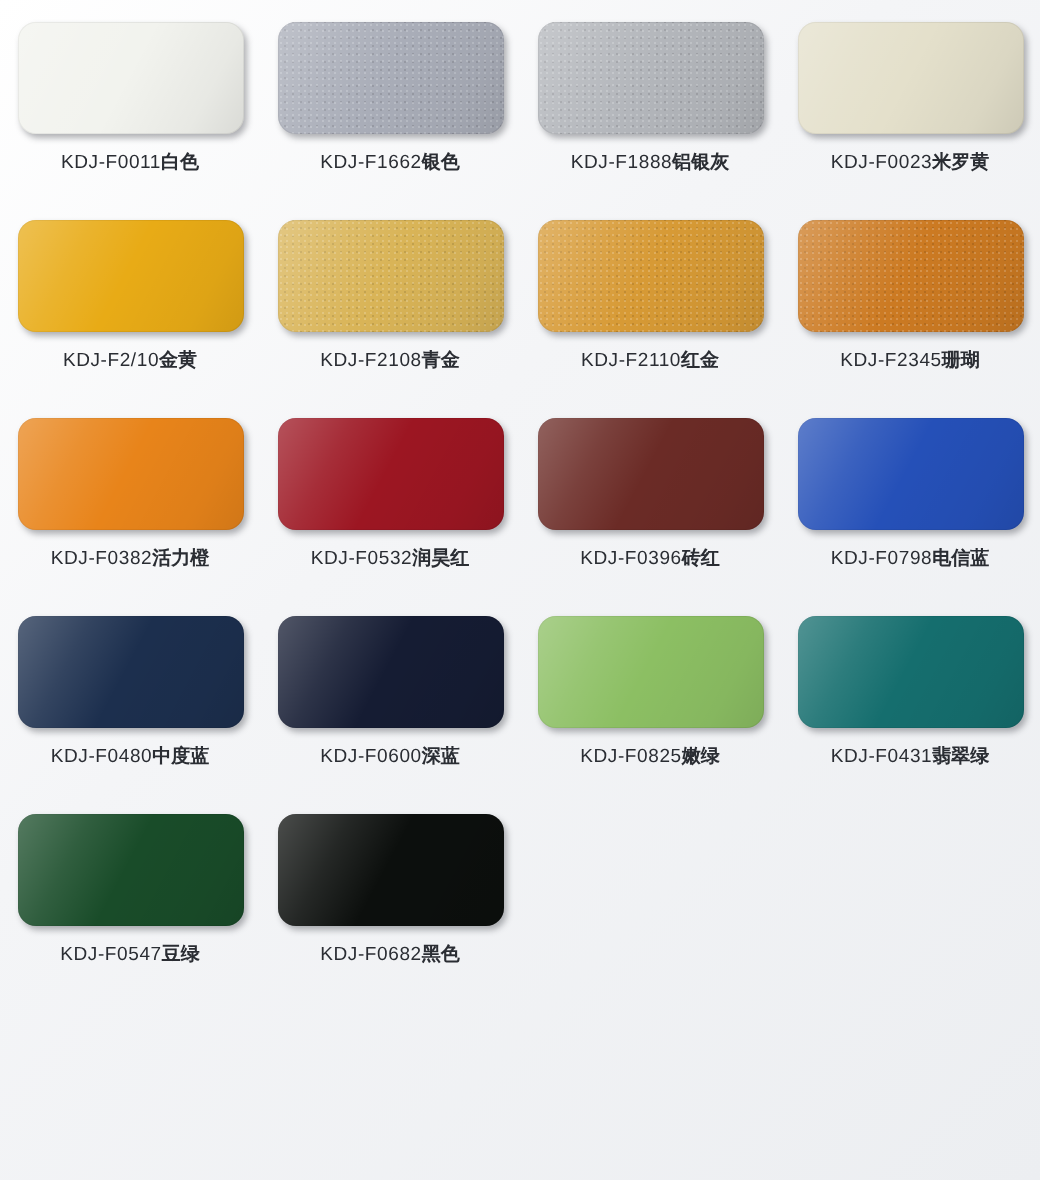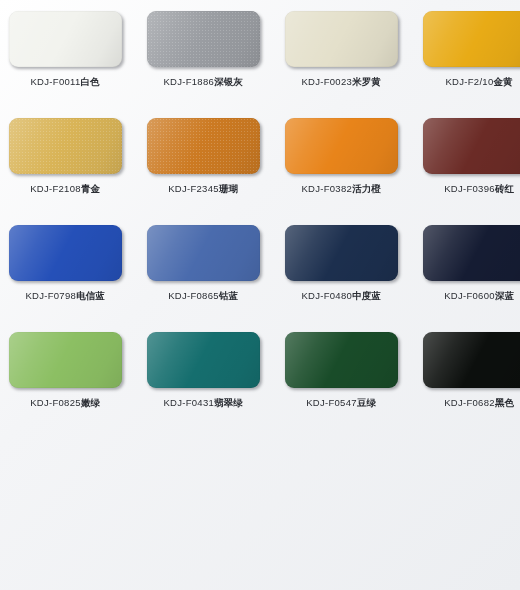--- a/index.html
+++ b/index.html
@@ -21,21 +21,20 @@
     height: 590px;
     background: linear-gradient(135deg, #ffffff 0%, #f4f5f7 40%, #eceef1 100%);
   }
 
   .swatch-grid {
     display: grid;
     grid-template-columns: repeat(4, 130px);
     grid-template-rows: repeat(6, 99px);
     width: 520px;
     height: 590px;
-    gap: 8px;
   }
 
   .swatch-cell {
     position: relative;
     display: flex;
     flex-direction: column;
     align-items: center;
     justify-content: flex-start;
     padding-top: 11px;
   }
@@ -107,23 +106,29 @@
 
   <div class="swatch-grid">
       <div class="swatch-cell">
         <div class="swatch-chip-wrap">
           <div class="swatch-chip" title="#f2f3ee" style="background: rgb(242, 243, 238);"></div>
         </div>
         <div class="swatch-label"><span class="code">KDJ-F0011</span><span class="cname">白色</span></div>
       </div>
       <div class="swatch-cell">
         <div class="swatch-chip-wrap">
-          <div class="swatch-chip metallic" title="#9a9da2" style="background: rgb(154, 157, 162);"></div>
-        </div>
-        <div class="swatch-label"><span class="code">KDJ-F1886</span><span class="cname">深银灰</span></div>
+          <div class="swatch-chip metallic" title="#a9adb8" style="background: rgb(169, 173, 184);"></div>
+        </div>
+        <div class="swatch-label"><span class="code">KDJ-F1662</span><span class="cname">银色</span></div>
+      </div>
+      <div class="swatch-cell">
+        <div class="swatch-chip-wrap">
+          <div class="swatch-chip metallic" title="#b3b6bb" style="background: rgb(179, 182, 187);"></div>
+        </div>
+        <div class="swatch-label"><span class="code">KDJ-F1888</span><span class="cname">铝银灰</span></div>
       </div>
       <div class="swatch-cell">
         <div class="swatch-chip-wrap">
           <div class="swatch-chip" title="#e4e0cb" style="background: rgb(228, 224, 203);"></div>
         </div>
         <div class="swatch-label"><span class="code">KDJ-F0023</span><span class="cname">米罗黄</span></div>
       </div>
       <div class="swatch-cell">
         <div class="swatch-chip-wrap">
           <div class="swatch-chip" title="#e8ab16" style="background: rgb(232, 171, 22);"></div>
@@ -131,47 +136,53 @@
         <div class="swatch-label"><span class="code">KDJ-F2/10</span><span class="cname">金黄</span></div>
       </div>
       <div class="swatch-cell">
         <div class="swatch-chip-wrap">
           <div class="swatch-chip metallic" title="#d9b457" style="background: rgb(217, 180, 87);"></div>
         </div>
         <div class="swatch-label"><span class="code">KDJ-F2108</span><span class="cname">青金</span></div>
       </div>
       <div class="swatch-cell">
         <div class="swatch-chip-wrap">
+          <div class="swatch-chip metallic" title="#d79a35" style="background: rgb(215, 154, 53);"></div>
+        </div>
+        <div class="swatch-label"><span class="code">KDJ-F2110</span><span class="cname">红金</span></div>
+      </div>
+      <div class="swatch-cell">
+        <div class="swatch-chip-wrap">
           <div class="swatch-chip metallic" title="#cc7a22" style="background: rgb(204, 122, 34);"></div>
         </div>
         <div class="swatch-label"><span class="code">KDJ-F2345</span><span class="cname">珊瑚</span></div>
       </div>
       <div class="swatch-cell">
         <div class="swatch-chip-wrap">
           <div class="swatch-chip" title="#e8841a" style="background: rgb(232, 132, 26);"></div>
         </div>
         <div class="swatch-label"><span class="code">KDJ-F0382</span><span class="cname">活力橙</span></div>
       </div>
       <div class="swatch-cell">
         <div class="swatch-chip-wrap">
+          <div class="swatch-chip" title="#9c1622" style="background: rgb(156, 22, 34);"></div>
+        </div>
+        <div class="swatch-label"><span class="code">KDJ-F0532</span><span class="cname">润昊红</span></div>
+      </div>
+      <div class="swatch-cell">
+        <div class="swatch-chip-wrap">
           <div class="swatch-chip" title="#6b2b26" style="background: rgb(107, 43, 38);"></div>
         </div>
         <div class="swatch-label"><span class="code">KDJ-F0396</span><span class="cname">砖红</span></div>
       </div>
       <div class="swatch-cell">
         <div class="swatch-chip-wrap">
           <div class="swatch-chip" title="#2550b8" style="background: rgb(37, 80, 184);"></div>
         </div>
         <div class="swatch-label"><span class="code">KDJ-F0798</span><span class="cname">电信蓝</span></div>
-      </div>
-      <div class="swatch-cell">
-        <div class="swatch-chip-wrap">
-          <div class="swatch-chip" title="#4a6bad" style="background: rgb(74, 107, 173);"></div>
-        </div>
-        <div class="swatch-label"><span class="code">KDJ-F0865</span><span class="cname">钴蓝</span></div>
       </div>
       <div class="swatch-cell">
         <div class="swatch-chip-wrap">
           <div class="swatch-chip" title="#1c2f4e" style="background: rgb(28, 47, 78);"></div>
         </div>
         <div class="swatch-label"><span class="code">KDJ-F0480</span><span class="cname">中度蓝</span></div>
       </div>
       <div class="swatch-cell">
         <div class="swatch-chip-wrap">
           <div class="swatch-chip" title="#151c33" style="background: rgb(21, 28, 51);"></div>

